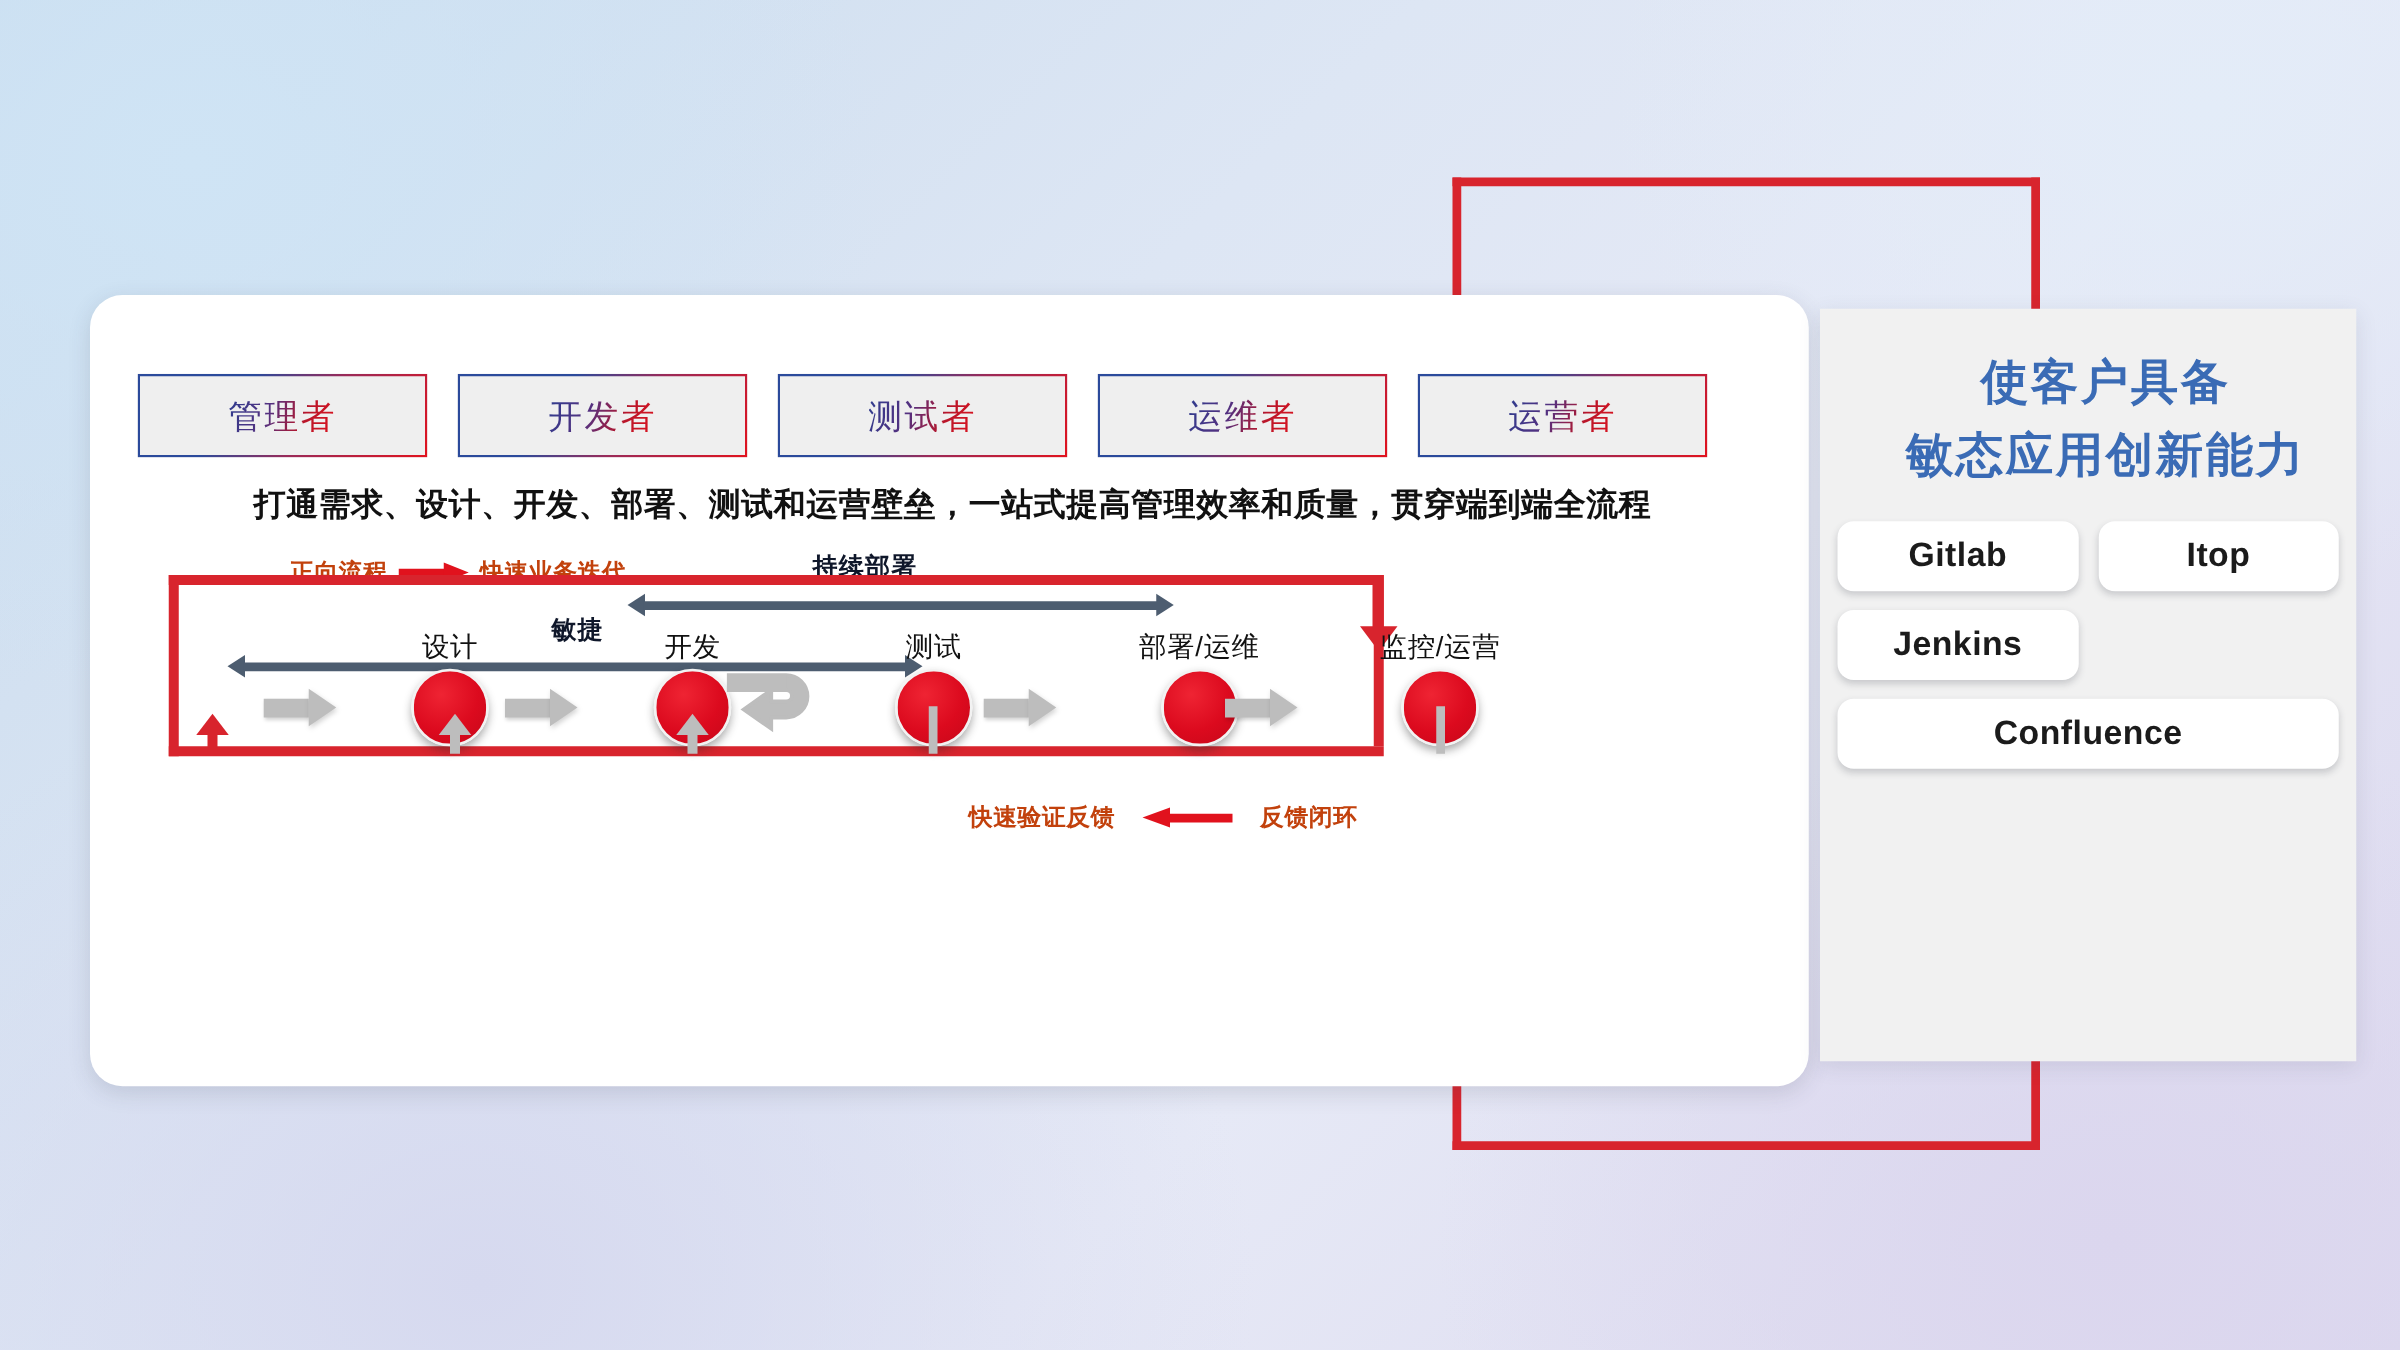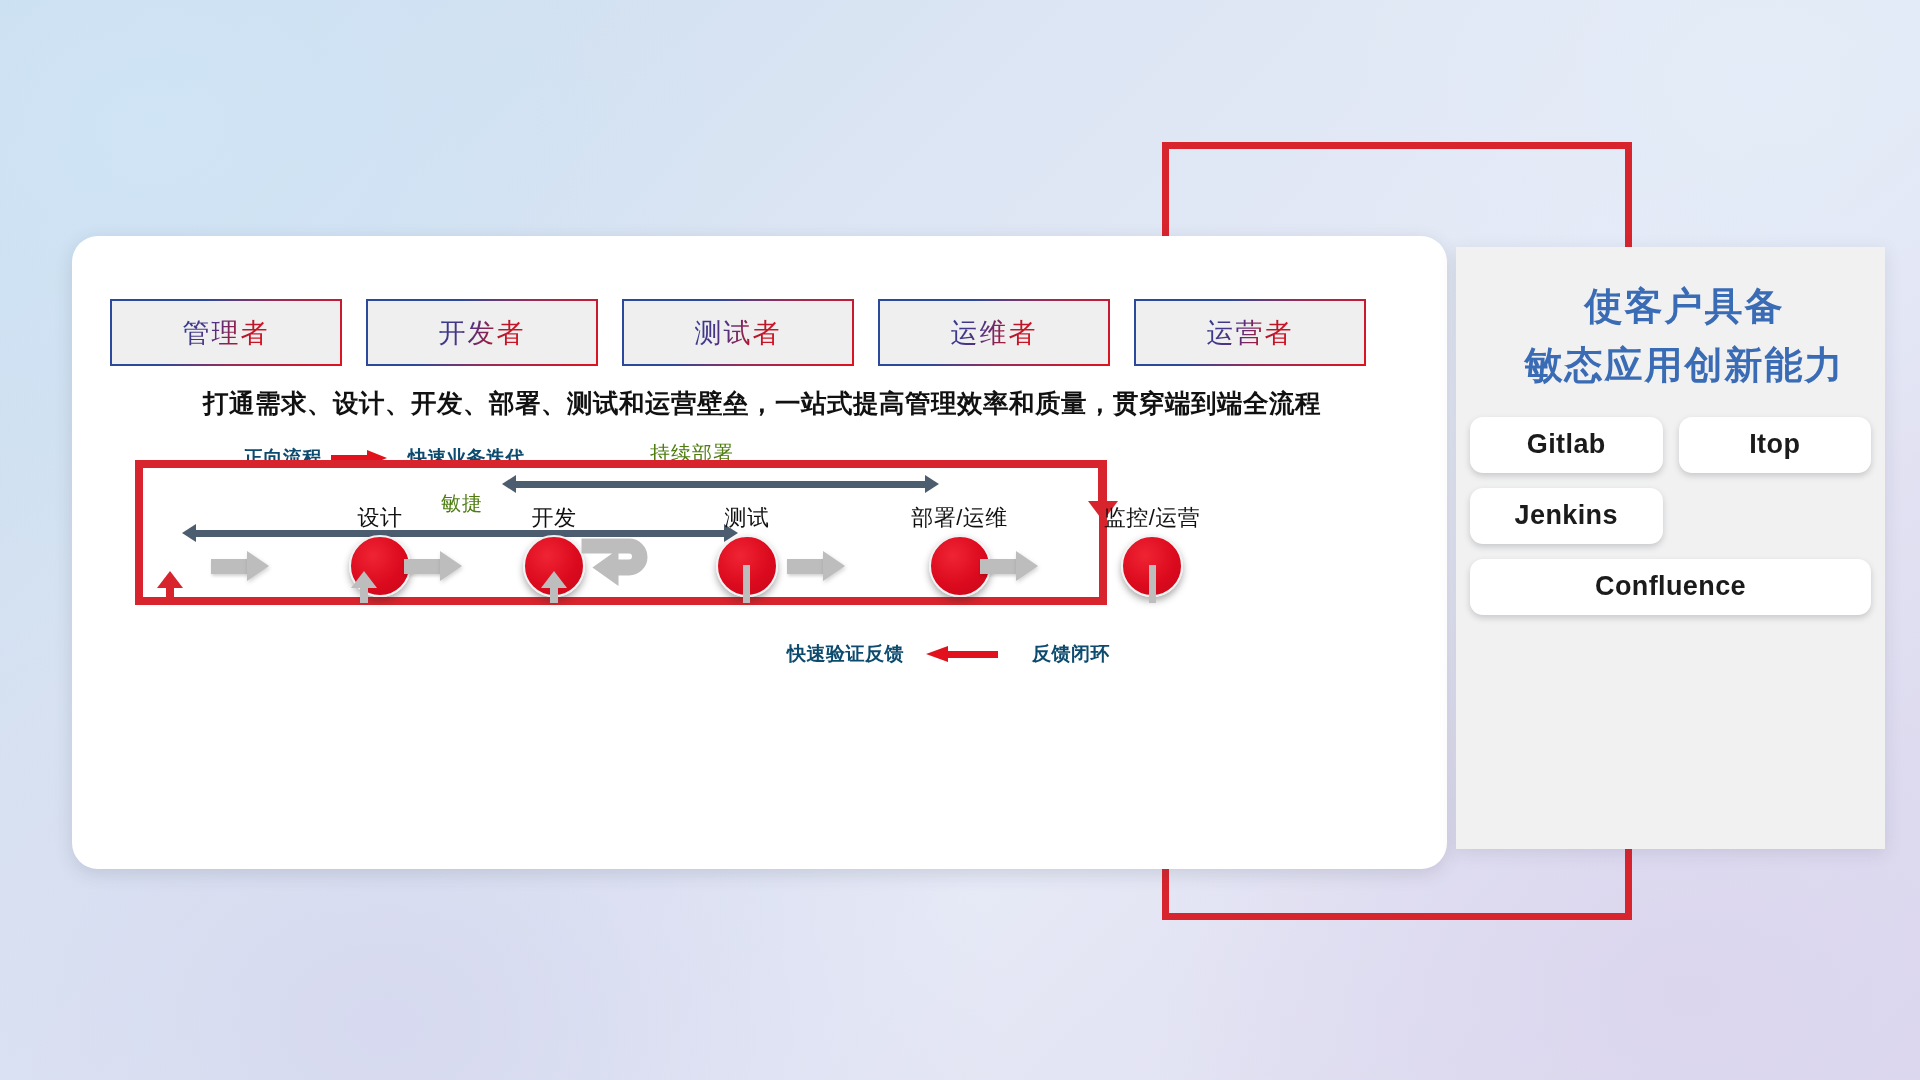--- a/index.html
+++ b/index.html
@@ -53,34 +53,34 @@
 
   
   #headline {
     position: absolute; left: 40px; top: 150px; width: 1300px;
     text-align: center; font-size: 25.5px; font-weight: bold; color: #111;
     letter-spacing: .5px;
   }
 
   
   #legend-fwd { position: absolute; left: 160px; top: 209px; display: flex; align-items: center; gap: 9px; }
-  .lbl-bold { font-size: 19px; font-weight: bold; color: #0c4a6e; letter-spacing: .5px; margin-left: 12px; }
+  .lbl-bold { font-size: 19px; font-weight: bold; color: #c2410c; letter-spacing: .5px; }
   .ar-red-right { width: 56px; height: 16px; position: relative; }
   .ar-red-right i { position:absolute; left:0; top:5px; width:38px; height:7px; background:#e1121d; }
   .ar-red-right b { position:absolute; right:0; top:0; width:0; height:0;
      border-top:8px solid transparent; border-bottom:8px solid transparent; border-left:20px solid #e1121d; }
 
   
   .dbl { position: absolute; height: 18px; }
   .dbl .bar { position:absolute; left:13px; right:13px; top:6px; height:7px; background:#4d5d70; }
   .dbl .hl { position:absolute; left:0; top:0; width:0; height:0;
      border-top:9px solid transparent; border-bottom:9px solid transparent; border-right:14px solid #4d5d70; }
   .dbl .hr { position:absolute; right:0; top:0; width:0; height:0;
      border-top:9px solid transparent; border-bottom:9px solid transparent; border-left:14px solid #4d5d70; }
-  .dbl-cap { position:absolute; font-size:20px; font-weight:normal; color:#4d7c0f; letter-spacing:1px; }
+  .dbl-cap { position:absolute; font-size:20px; font-weight:bold; color:#0f172a; letter-spacing:1px; }
 
   
   .rl { position: absolute; background: #d8242d; }
 
   
   .node { position: absolute; }
   .node .cap { position:absolute; left:50%; transform:translateX(-50%); top:0;
      font-size:22px; color:#111; white-space:nowrap; letter-spacing:.5px; }
   .node .dot {
      position:absolute; left:50%; transform:translateX(-50%); top:32px;
@@ -195,21 +195,21 @@
 
     <div class="rl" style="left:63px; top:224px; width:972px; height:8px;"></div>
     <div class="rl" style="left:63px; top:224px; width:8px; height:145px;"></div>
     <div class="rl" style="left:63px; top:361px; width:972px; height:8px;"></div>
     <div class="rl" style="left:1027px; top:224px; width:8px; height:137px;"></div>
     <div class="rdown" style="left:1016px; top:232px; height:53px;">
       <span class="db" style="height:34px;"></span>
         <span class="dh"></span>
     </div>
 
-    <div class="node" style="left:248px; top:267px; width:120px; height:100px;">
+    <div class="node" style="left:228px; top:267px; width:120px; height:100px;">
       <span class="cap">设计</span>
       <span class="dot"></span>
     </div>
     <div class="node" style="left:422px; top:267px; width:120px; height:100px;">
       <span class="cap">开发</span>
       <span class="dot"></span>
     </div>
     <div class="node" style="left:615px; top:267px; width:120px; height:100px;">
       <span class="cap">测试</span>
       <span class="dot"></span>

